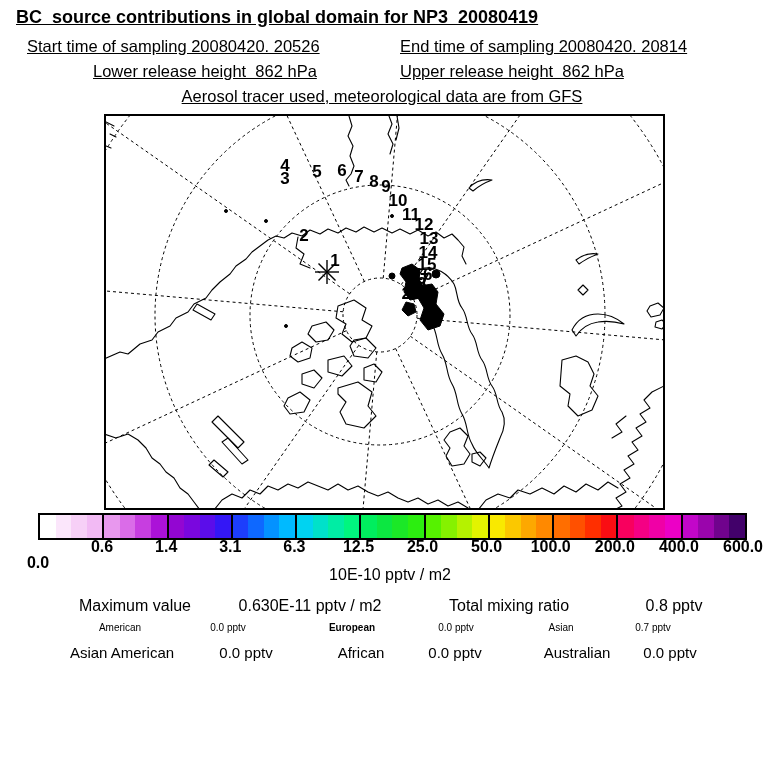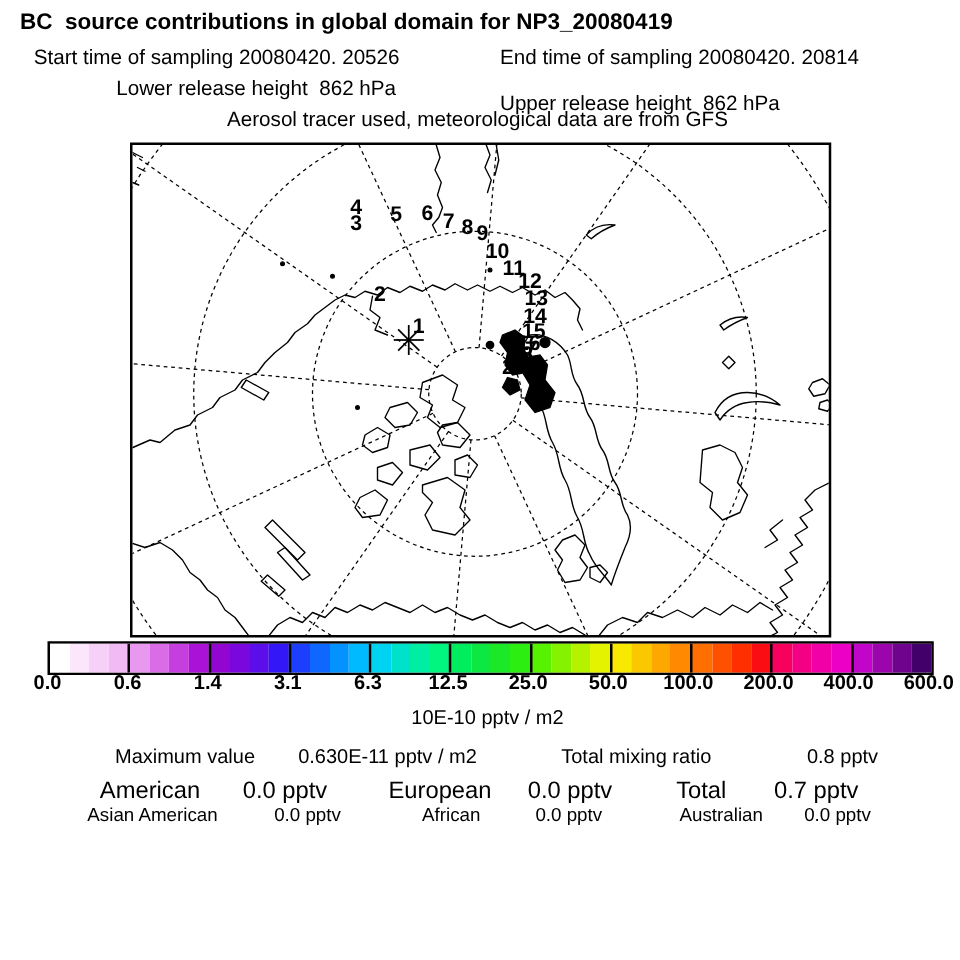--- a/index.html
+++ b/index.html
@@ -1,27 +1,27 @@
 <!DOCTYPE html>
 <html><head>
 <meta charset="utf-8">
 <style>
   html,body{margin:0;padding:0;}
   body{
     width:768px;height:768px;position:relative;background:#ffffff;
     font-family:"Liberation Sans", sans-serif;color:#000;overflow:hidden;
   }
   .abs{position:absolute;}
-  .hdr{white-space:pre;}
+  .hdr{white-space:pre;text-decoration:underline;}
   #title{left:16px;top:7px;font-size:18px;font-weight:bold;letter-spacing:0px;}
   .hline{font-size:16.5px;}
   #line2a{left:27px;top:37px;}
   #line2b{left:400px;top:37px;}
   #line3a{left:93px;top:62px;}
-  #line3b{left:400px;top:62px;margin-top:12px;}
+  #line3b{left:400px;top:62px;}
   #line4{left:382px;top:87px;transform:translateX(-50%);}
   
   #map{
     left:104px;top:114px;width:557px;height:392px;
     border:2px solid #000;box-sizing:content-box;background:#fff;
   }
   #map svg{display:block;}
   .coast{fill:none;stroke:#000;stroke-width:1.1;stroke-linejoin:round;stroke-linecap:round;}
   .land{fill:#000;stroke:#000;stroke-width:1;}
   .grat{fill:none;stroke:#000;stroke-width:1;stroke-dasharray:3 3;}
@@ -33,21 +33,21 @@
     display:flex;box-sizing:content-box;
   }
   .cbcell{flex:1 1 0;height:100%;}
   .cbcell.major{border-left:2px solid #000;box-sizing:border-box;}
   #cticks{left:38px;top:538px;width:705px;height:18px;}
   .ctick{position:absolute;transform:translateX(-50%);font-size:16px;font-weight:bold;white-space:pre;}
   #units{left:390px;top:566px;transform:translateX(-50%);font-size:16px;}
   
   .statcell{position:absolute;transform:translateX(-50%);white-space:pre;}
   #srow1 .statcell{top:597px;font-size:16px;}
-  #srow2 .statcell{top:622px;font-size:19px;}
+  #srow2 .statcell{top:622px;font-size:10px;}
   #srow3 .statcell{top:644px;font-size:15px;}
 </style>
 </head>
 <body>
 
 <div id="title" class="abs hdr">BC  source contributions in global domain for NP3_20080419</div>
 <div id="line2a" class="abs hdr hline">Start time of sampling 20080420. 20526</div>
 <div id="line2b" class="abs hdr hline">End time of sampling 20080420. 20814</div>
 <div id="line3a" class="abs hdr hline">Lower release height  862 hPa</div>
 <div id="line3b" class="abs hdr hline">Upper release height  862 hPa</div>
@@ -211,47 +211,47 @@
     <div class="cbcell major" style="background: rgb(248, 0, 94);"></div>
     <div class="cbcell" style="background: rgb(244, 0, 132);"></div>
     <div class="cbcell" style="background: rgb(240, 0, 166);"></div>
     <div class="cbcell" style="background: rgb(236, 0, 198);"></div>
     <div class="cbcell major" style="background: rgb(194, 6, 201);"></div>
     <div class="cbcell" style="background: rgb(154, 5, 172);"></div>
     <div class="cbcell" style="background: rgb(112, 3, 141);"></div>
     <div class="cbcell" style="background: rgb(66, 1, 106);"></div>
   </div>
 <div id="cticks" class="abs">
-    <span class="ctick" style="left: 0px;">0.0</span>
+    <span class="ctick" style="left: 0px; margin-top: 16px;">0.0</span>
     <span class="ctick" style="left: 64.0909px;">0.6</span>
     <span class="ctick" style="left: 128.182px;">1.4</span>
     <span class="ctick" style="left: 192.273px;">3.1</span>
     <span class="ctick" style="left: 256.364px;">6.3</span>
     <span class="ctick" style="left: 320.455px;">12.5</span>
     <span class="ctick" style="left: 384.545px;">25.0</span>
     <span class="ctick" style="left: 448.636px;">50.0</span>
     <span class="ctick" style="left: 512.727px;">100.0</span>
     <span class="ctick" style="left: 576.818px;">200.0</span>
     <span class="ctick" style="left: 640.909px;">400.0</span>
     <span class="ctick" style="left: 705px;">600.0</span>
   </div>
 <div id="units" class="abs">10E-10 pptv / m2</div>
 
 <div id="srow1">
-    <span class="statcell" style="left: 148px;">Maximum value</span>
+    <span class="statcell" style="left: 135px;">Maximum value</span>
     <span class="statcell" style="left: 310px;">0.630E-11 pptv / m2</span>
     <span class="statcell" style="left: 509px;">Total mixing ratio</span>
     <span class="statcell" style="left: 664px; padding-left: 20px;">0.8 pptv</span>
   </div>
 <div id="srow2">
     <span class="statcell" style="left: 120px;">American</span>
     <span class="statcell" style="left: 228px;">0.0 pptv</span>
-    <span class="statcell" style="left: 352px;">European</span>
+    <span class="statcell" style="left: 352px; font-weight: bold;">European</span>
     <span class="statcell" style="left: 456px;">0.0 pptv</span>
-    <span class="statcell" style="left: 561px;">Total</span>
+    <span class="statcell" style="left: 561px;">Asian</span>
     <span class="statcell" style="left: 653px;">0.7 pptv</span>
   </div>
 <div id="srow3">
     <span class="statcell" style="left: 122px;">Asian American</span>
     <span class="statcell" style="left: 246px;">0.0 pptv</span>
     <span class="statcell" style="left: 361px;">African</span>
     <span class="statcell" style="left: 455px;">0.0 pptv</span>
     <span class="statcell" style="left: 577px;">Australian</span>
     <span class="statcell" style="left: 670px;">0.0 pptv</span>
   </div>

